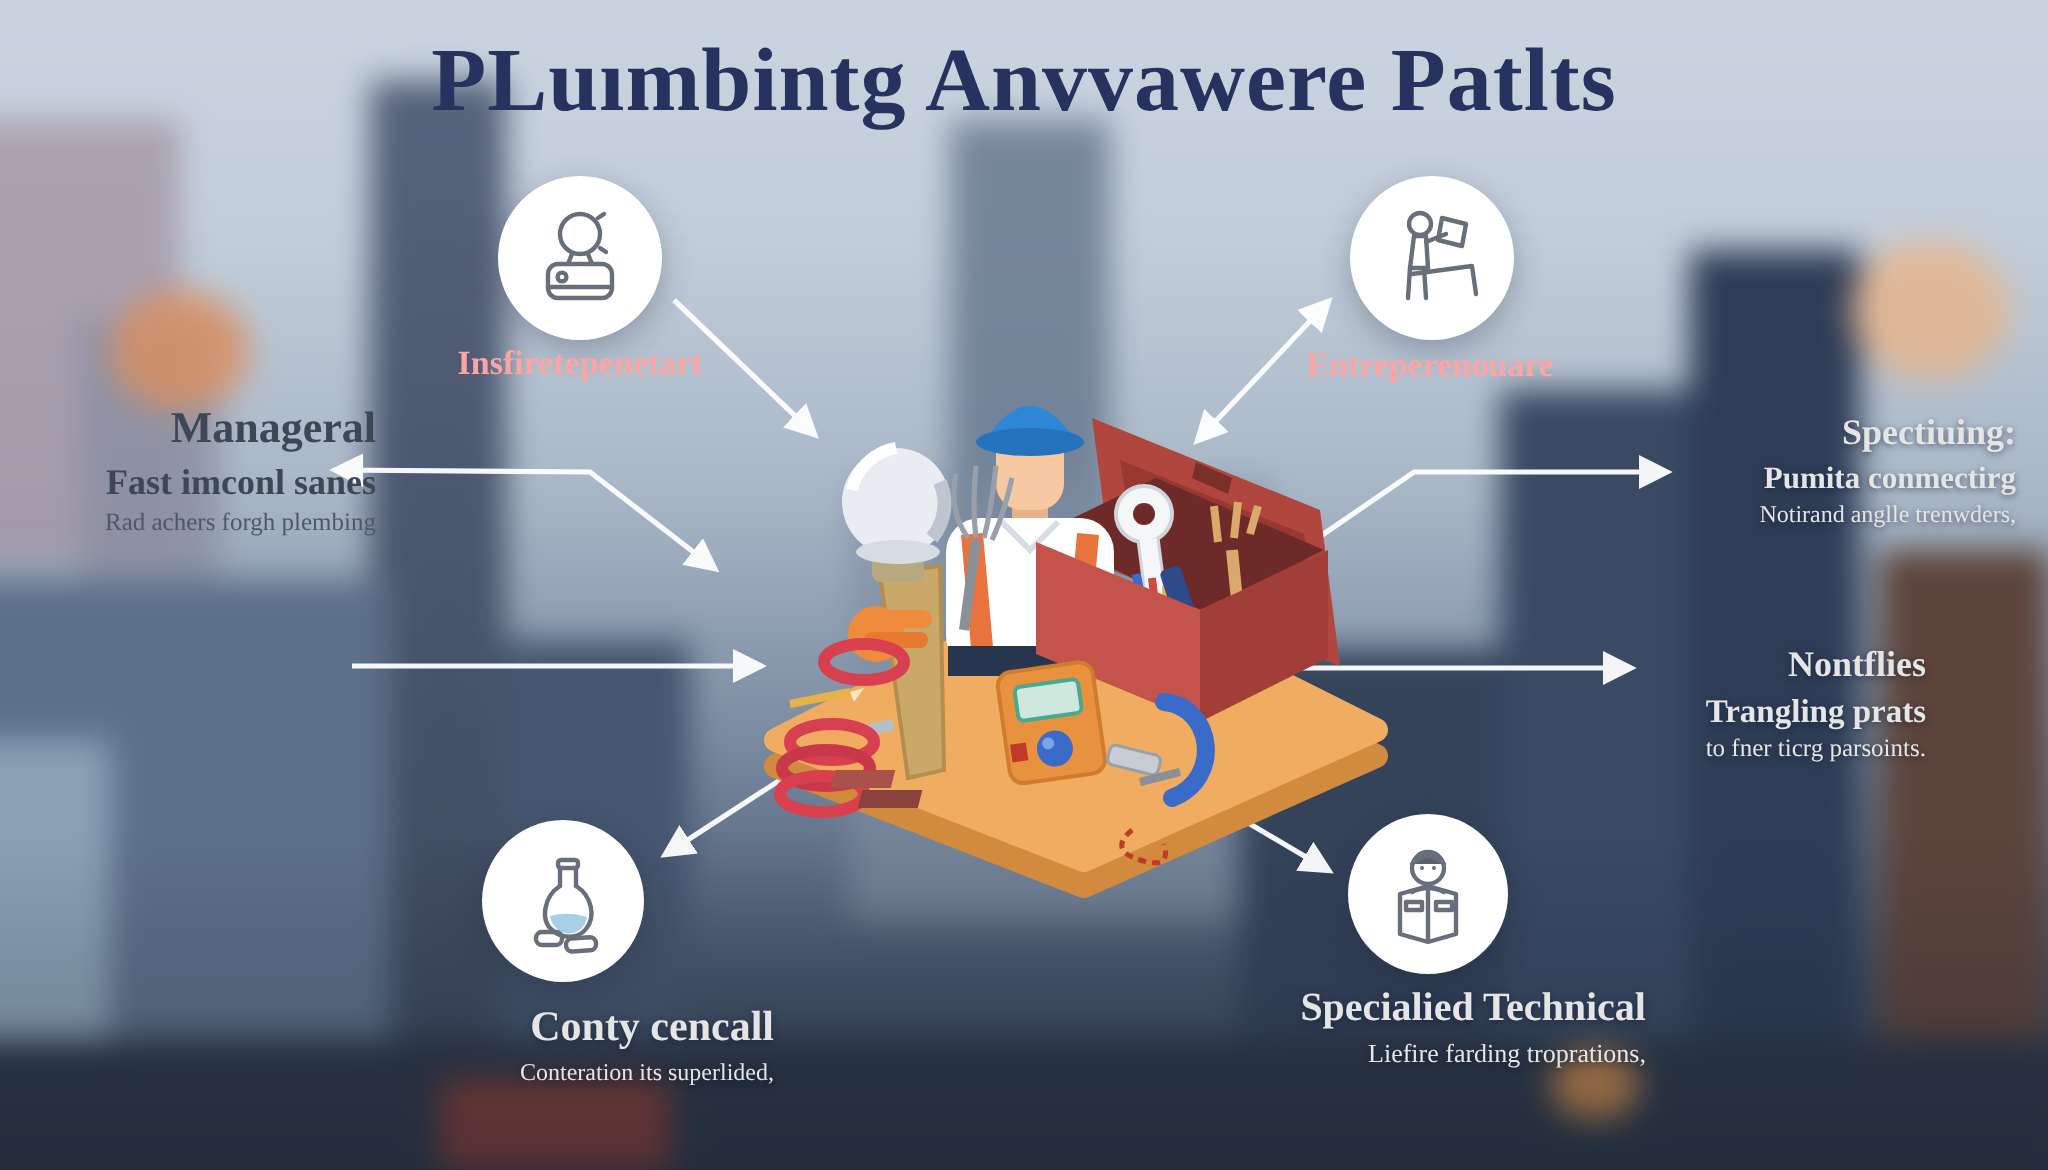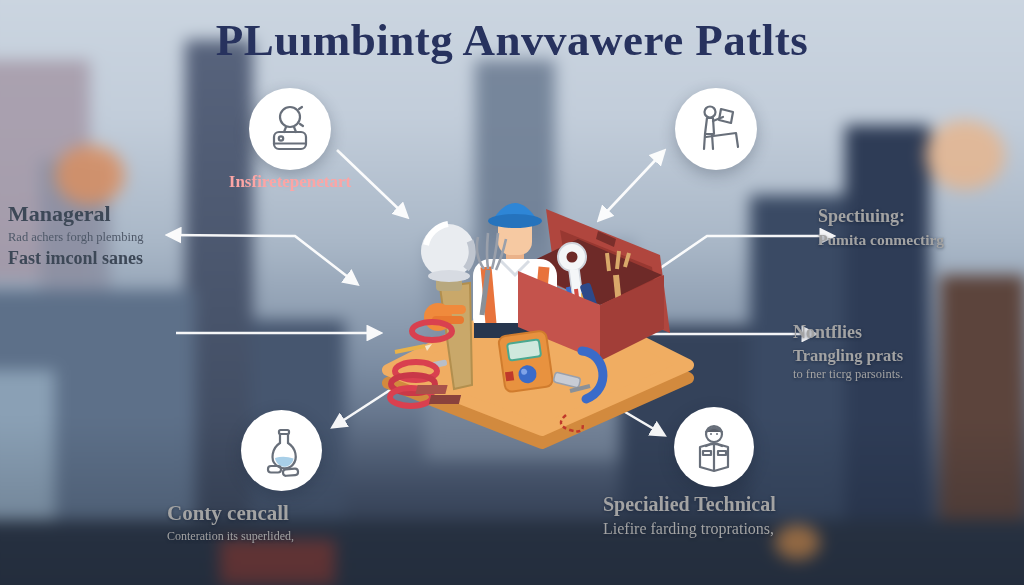--- a/index.html
+++ b/index.html
@@ -13,22 +13,22 @@
   .glow{position:absolute;border-radius:50%;}
   .vignette{position:absolute;inset:0;background:linear-gradient(180deg,rgba(0,0,0,0) 70%,rgba(15,22,34,.35) 100%);}
   
   .overlay{position:absolute;left:0;top:0;pointer-events:none;}
   .title{position:absolute;top:14px;left:0;width:100%;text-align:center;
          font-size:45px;font-weight:bold;letter-spacing:.5px;color:#27325E;}
   .node-circle{position:absolute;background:#fff;border-radius:50%;
                box-shadow:0 5px 16px rgba(25,35,55,.28);display:flex;align-items:center;justify-content:center;}
   .node-label{position:absolute;text-align:center;font-weight:600;}
   .lbl-dark{color:#fca5a5;}
-  .lbl-light{color:#a3a3a3;text-shadow:0 1px 3px rgba(15,25,45,.55);}
-  .tblock{position:absolute;text-align:left;line-height:1.25;}
+  .lbl-light{color:#e5e5e5;text-shadow:0 1px 3px rgba(15,25,45,.55);}
+  .tblock{position:absolute;text-align:right;line-height:1.25;}
   .tblock .l1{font-weight:bold;}
   .sub{font-weight:400;}
 </style>
 </head>
 <body>
 
 <div class="stage">
 
   <div class="bg">
     <div class="sky"></div>
@@ -168,20 +168,21 @@
       <g fill="none" stroke="#686f7a" stroke-width="2.2" stroke-linecap="round" stroke-linejoin="round">
         <circle cx="22" cy="11" r="5.5"></circle>
         <path d="M19,17 L17,33 L26,33 L25,17 Z"></path>
         <path d="M25,20 L35,16"></path>
         <polygon points="33,8 45,11 43,22 31,19"></polygon>
         <path d="M17,33 L16,48 M24,33 L25,48"></path>
         <path d="M18,36 L48,32 L50,46"></path>
       </g>
     </svg>
   </div>
+  <div class="node-label lbl-dark" style="left:625px;top:173px;width:180px;font-size:17px;">Entreperenouare</div>
 
   <div class="node-circle" style="left:241px;top:410px;width:81px;height:81px;">
     <svg width="56" height="56" viewBox="0 0 56 56">
       <path d="M21,35 C21.5,39 25,43.5 30,43.8 C35,43.8 38.6,40.5 39.6,35.5 Q30,32.5 21,35 Z" fill="#a8cfe8"></path>
       <g fill="none" stroke="#686f7a" stroke-width="2.2" stroke-linecap="round" stroke-linejoin="round">
         <rect x="25" y="7" width="10" height="4" rx="1.5"></rect>
         <path d="M26,11 L26,20 M34,11 L34,20"></path>
         <path d="M26,20 C18,25 16,37 22,42 C27,46.5 35,46.5 39,41.5 C44,35.5 42,25 34,20"></path>
         <rect x="14" y="43" width="13" height="6.5" rx="3"></rect>
         <rect x="29" y="46" width="15" height="6.5" rx="3" transform="rotate(-4 36 49)"></rect>
@@ -203,32 +204,33 @@
         <path d="M28,25 L28,51"></path>
         <rect x="17" y="32" width="8" height="4"></rect>
         <rect x="32" y="32" width="8" height="4"></rect>
       </g>
       <circle cx="25" cy="15" r="1" fill="#686f7a"></circle>
       <circle cx="31" cy="15" r="1" fill="#686f7a"></circle>
     </svg>
   </div>
   <div class="tblock" style="left:603px;top:492px;width:220px;">
     <div class="l1 lbl-light" style="font-size:20px;">Specialied Technical</div>
-    <div class="sub lbl-light" style="font-size:16px;margin-top:2px;">Liefire farding troprations,</div>
+    <div class="sub lbl-light" style="font-size:13px;margin-top:2px;">Liefire farding troprations,</div>
   </div>
 
   <div class="tblock" style="left:8px;top:200px;width:180px;">
     <div class="l1" style="font-size:22px;color:#3d4857;">Manageral</div>
+    <div style="font-size:18px;font-weight:600;color:#3d4857;margin-top:2px;">Fast imconl sanes</div>
     <div style="font-size:12.5px;color:#4e5868;margin-top:2px;">Rad achers forgh plembing</div>
-    <div style="font-size:18px;font-weight:600;color:#3d4857;margin-top:2px;">Fast imconl sanes</div>
   </div>
 
   <div class="tblock" style="left:818px;top:205px;width:190px;">
     <div class="l1 lbl-light" style="font-size:18px;">Spectiuing:</div>
     <div class="lbl-light" style="font-size:15.5px;font-weight:600;margin-top:2px;">Pumita conmectirg</div>
+    <div class="sub lbl-light" style="font-size:12px;margin-top:1px;">Notirand anglle trenwders,</div>
   </div>
 
   <div class="tblock" style="left:793px;top:321px;width:170px;">
     <div class="l1 lbl-light" style="font-size:18px;">Nontflies</div>
     <div class="lbl-light" style="font-size:16.5px;font-weight:600;margin-top:2px;">Trangling prats</div>
     <div class="sub lbl-light" style="font-size:12.5px;margin-top:1px;">to fner ticrg parsoints.</div>
   </div>
 
 </div>
 

